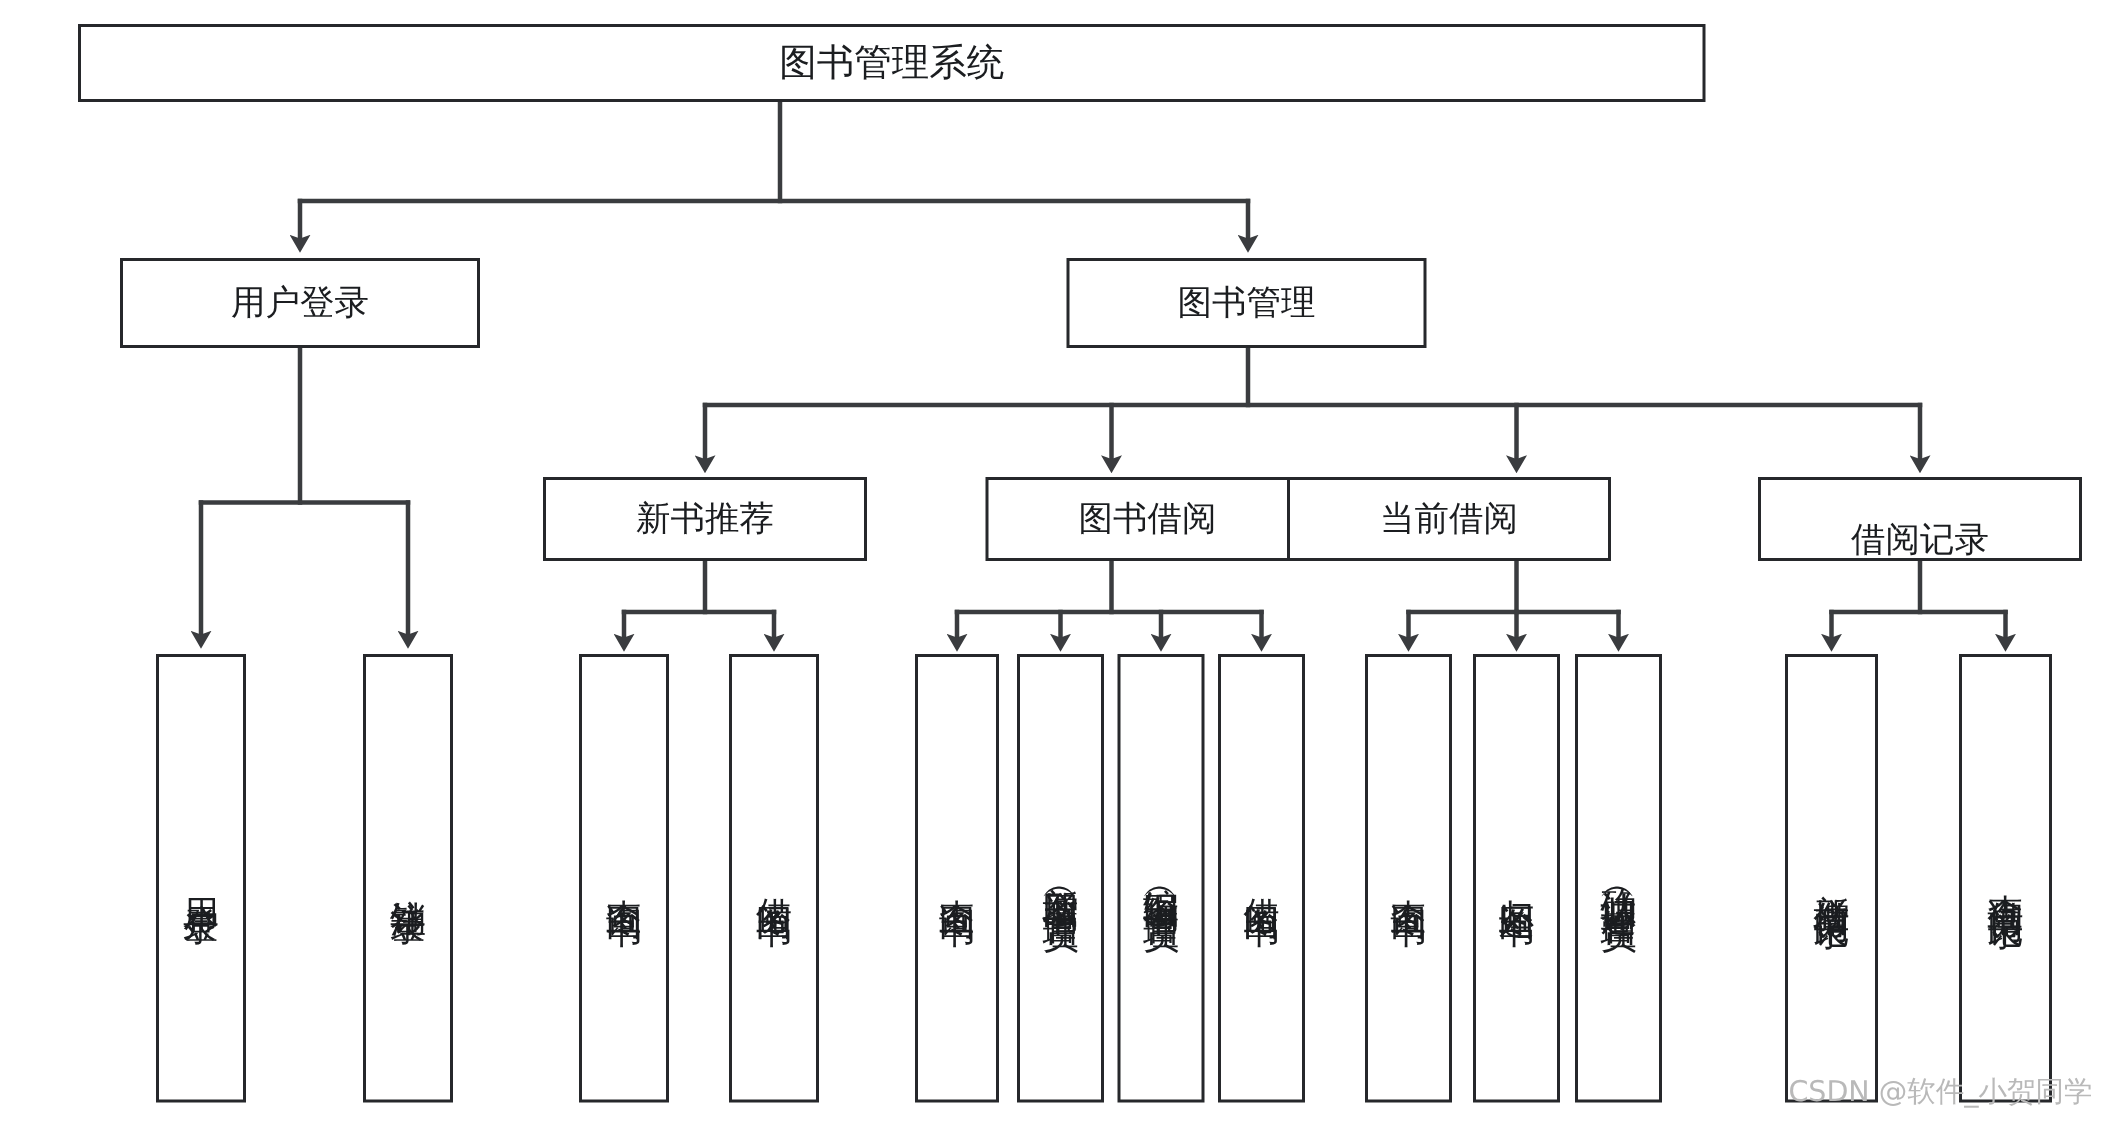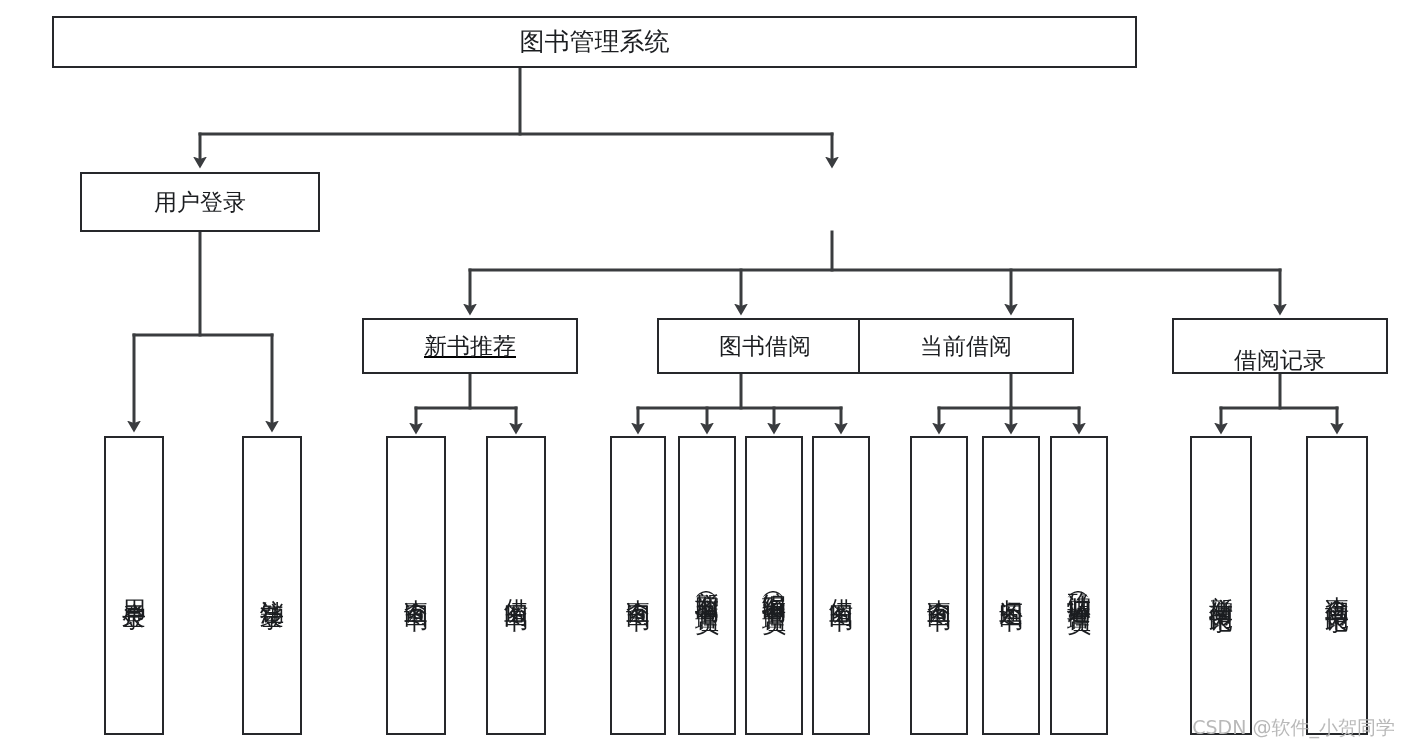--- a/index.html
+++ b/index.html
@@ -118,22 +118,25 @@
     </g>
   </svg>
 
   <div class="node horiz" id="n-root" style="left: 18px; top: 16px; width: 1085px; height: 52px; margin-left: 34px;">
     <span class="label">图书管理系统</span>
   </div>
 
   <div class="node horiz" id="n-l2-0" style="left: 80px; top: 172px; width: 240px; height: 60px;">
     <span class="label">用户登录</span>
   </div>
+  <div class="node horiz" id="n-l2-1" style="left: 711px; top: 172px; width: 240px; height: 60px;">
+    <span class="label">图书管理</span>
+  </div>
 
-  <div class="node horiz" id="n-l3-0" style="left: 362px; top: 318px; width: 216px; height: 56px; text-decoration: underline;">
+  <div class="node horiz" id="n-l3-0" style="left: 362px; top: 318px; width: 216px; height: 56px;">
     <span class="label">新书推荐</span>
   </div>
   <div class="node horiz" id="n-l3-1" style="left: 633px; top: 318px; width: 216px; height: 56px; margin-left: 24px;">
     <span class="label">图书借阅</span>
   </div>
   <div class="node horiz" id="n-l3-2" style="left: 858px; top: 318px; width: 216px; height: 56px;">
     <span class="label">当前借阅</span>
   </div>
   <div class="node horiz" id="n-l3-3" style="left: 1172px; top: 318px; width: 216px; height: 56px; align-items: flex-end;">
     <span class="label">借阅记录</span>

